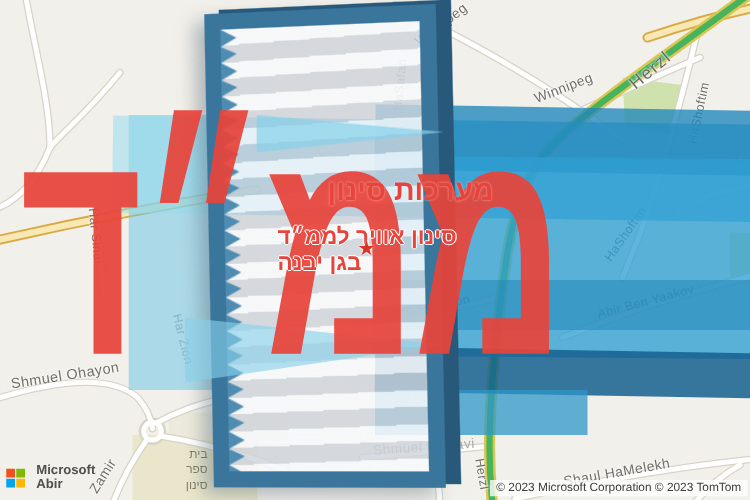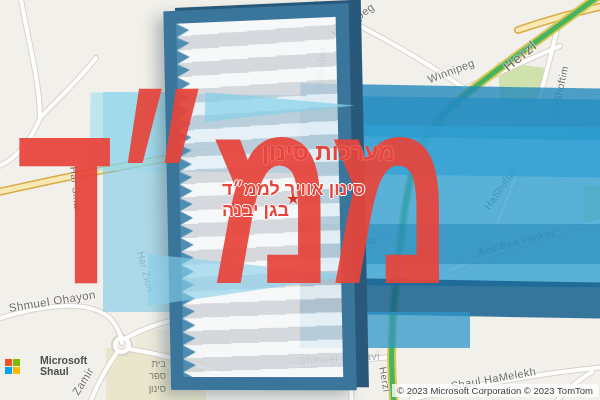--- a/index.html
+++ b/index.html
@@ -31,21 +31,21 @@
   .red-txt{position:absolute;z-index:5;color:#e8443b;direction:rtl;font-weight:bold;}
   #ov-big{left:70px;top:80px;width:440px;text-align:center;font-size:235px;line-height:1;
       transform:scale(.72,1.02);transform-origin:center top;opacity:.93;letter-spacing:-6px;}
   #ov-title{left:262px;top:139px;width:190px;text-align:left;font-size:23px;
       text-shadow:0 0 2px rgba(255,255,255,.55);}
   #ov-sub{left:222px;top:179px;width:160px;text-align:left;font-size:18px;
       text-shadow:-1px 0 0 #fff,1px 0 0 #fff,0 -1px 0 #fff,0 1px 0 #fff;}
   #ov-star{left:286px;top:189px;font-size:16px;color:#d93226;z-index:5;position:absolute;
       text-shadow:0 0 2px #fff;}
   
-  #bing-logo{position:absolute;z-index:6;left:5px;bottom:22px;display:flex;align-items:center;gap:20px;cursor:pointer;}
+  #bing-logo{position:absolute;z-index:6;left:5px;bottom:6px;display:flex;align-items:center;gap:9px;cursor:pointer;}
   #ms-squares{display:grid;grid-template-columns:7px 7px;grid-template-rows:7px 7px;gap:1px;}
   #ms-squares i{display:block;}
   #bing-words{font-size:10.5px;line-height:1.1;color:#4f4f4f;font-weight:bold;}
   #copyright{position:absolute;z-index:6;right:2px;bottom:3px;background:rgba(255,255,255,.78);
       font-size:9.5px;color:#3c3c3c;padding:1px 5px;}
 </style>
 </head>
 <body>
 
 <svg id="map-svg" width="600" height="400" viewBox="0 0 600 400">
@@ -173,16 +173,16 @@
 
 <div id="bing-logo">
   <span id="ms-squares">
     <i style="background:#f25022;"></i>
     <i style="background:#7fba00;"></i>
     <i style="background:#00a4ef;"></i>
     <i style="background:#ffb900;"></i>
   </span>
   <span id="bing-words">
     <div>Microsoft</div>
-    <div>Shaul</div>
+    <div>Abir</div>
   </span>
 </div>
 <div id="copyright">© 2023 Microsoft Corporation © 2023 TomTom</div>
 
 </body></html>

